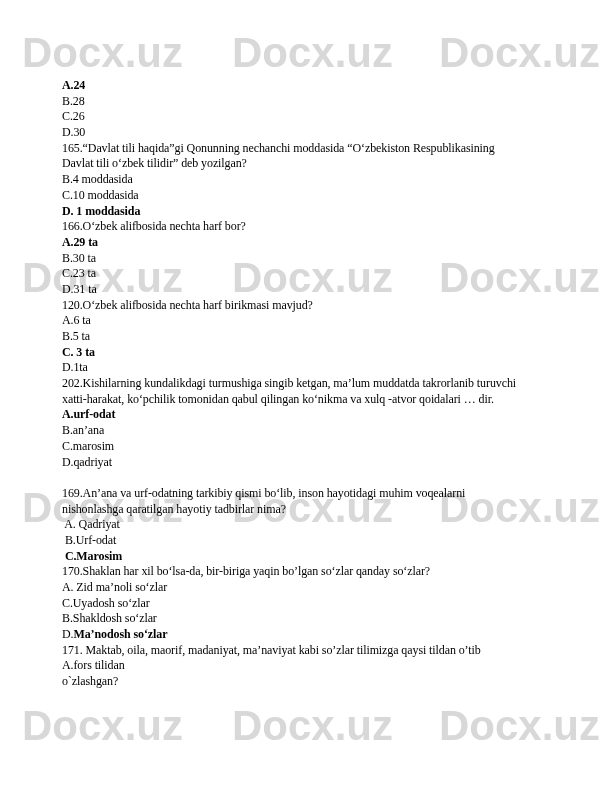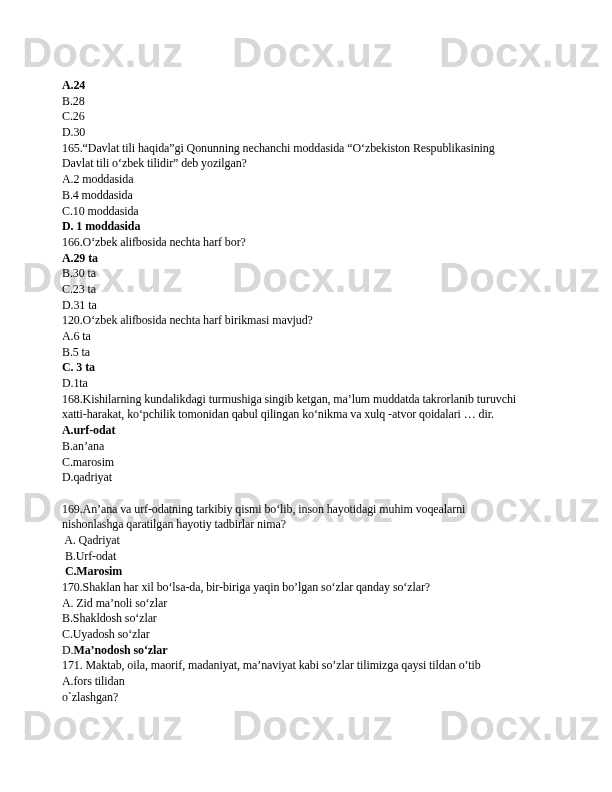--- a/index.html
+++ b/index.html
@@ -65,48 +65,47 @@
       <div class="watermark" style="left: 232px; top: 705px; color: rgb(216, 216, 216);">Docx.uz</div>
       <div class="watermark" style="left: 439px; top: 705px; color: rgb(216, 216, 216);">Docx.uz</div>
     </div>
   <div class="content" id="content">
       <div class="line"><span class="run-bold">A.24</span></div>
       <div class="line"><span class="run">B.28</span></div>
       <div class="line"><span class="run">C.26</span></div>
       <div class="line"><span class="run">D.30</span></div>
       <div class="line"><span class="run">165.“Davlat tili haqida”gi Qonunning nechanchi moddasida “O‘zbekiston Respublikasining</span></div>
       <div class="line"><span class="run">Davlat tili o‘zbek tilidir” deb yozilgan?</span></div>
-      <div class="line"><span class="run">A.2 moddasida</span></div>
       <div class="line"><span class="run">B.4 moddasida</span></div>
       <div class="line"><span class="run">C.10 moddasida</span></div>
       <div class="line"><span class="run-bold">D. 1 moddasida</span></div>
       <div class="line"><span class="run">166.O‘zbek alifbosida nechta harf bor?</span></div>
       <div class="line"><span class="run-bold">A.29 ta</span></div>
       <div class="line"><span class="run">B.30 ta</span></div>
       <div class="line"><span class="run">C.23 ta</span></div>
       <div class="line"><span class="run">D.31 ta</span></div>
       <div class="line"><span class="run">120.O‘zbek alifbosida nechta harf birikmasi mavjud?</span></div>
       <div class="line"><span class="run">A.6 ta</span></div>
       <div class="line"><span class="run">B.5 ta</span></div>
       <div class="line"><span class="run-bold">C. 3 ta</span></div>
       <div class="line"><span class="run">D.1ta</span></div>
-      <div class="line"><span class="run">168.Kishilarning kundalikdagi turmushiga singib ketgan, ma’lum muddatda takrorlanib turuvchi</span></div>
+      <div class="line"><span class="run">202.Kishilarning kundalikdagi turmushiga singib ketgan, ma’lum muddatda takrorlanib turuvchi</span></div>
       <div class="line"><span class="run">xatti-harakat, ko‘pchilik tomonidan qabul qilingan ko‘nikma va xulq -atvor qoidalari … dir.</span></div>
       <div class="line"><span class="run-bold">A.urf-odat</span></div>
       <div class="line"><span class="run">B.an’ana</span></div>
       <div class="line"><span class="run">C.marosim</span></div>
       <div class="line"><span class="run">D.qadriyat</span></div>
       <div class="line"></div>
       <div class="line"><span class="run">169.An’ana va urf-odatning tarkibiy qismi bo‘lib, inson hayotidagi muhim voqealarni</span></div>
       <div class="line"><span class="run">nishonlashga qaratilgan hayotiy tadbirlar nima?</span></div>
       <div class="line"><span class="run"> A. Qadriyat</span></div>
       <div class="line"><span class="run"> B.Urf-odat</span></div>
       <div class="line"><span class="run-bold"> C.Marosim</span></div>
       <div class="line"><span class="run">170.Shaklan har xil bo‘lsa-da, bir-biriga yaqin bo’lgan so‘zlar qanday so‘zlar?</span></div>
       <div class="line"><span class="run">A. Zid ma’noli so‘zlar</span></div>
+      <div class="line"><span class="run">C.Uyadosh so‘zlar</span></div>
       <div class="line"><span class="run">B.Shakldosh so‘zlar</span></div>
-      <div class="line"><span class="run">C.Uyadosh so‘zlar</span></div>
       <div class="line"><span class="run">D.</span><span class="run-bold">Ma’nodosh so‘zlar</span></div>
       <div class="line"><span class="run">171. Maktab, oila, maorif, madaniyat, ma’naviyat kabi so’zlar tilimizga qaysi tildan o’tib</span></div>
       <div class="line"><span class="run">A.fors tilidan</span></div>
       <div class="line"><span class="run">o`zlashgan?</span></div>
     </div>
 </div>
 
 </body></html>

